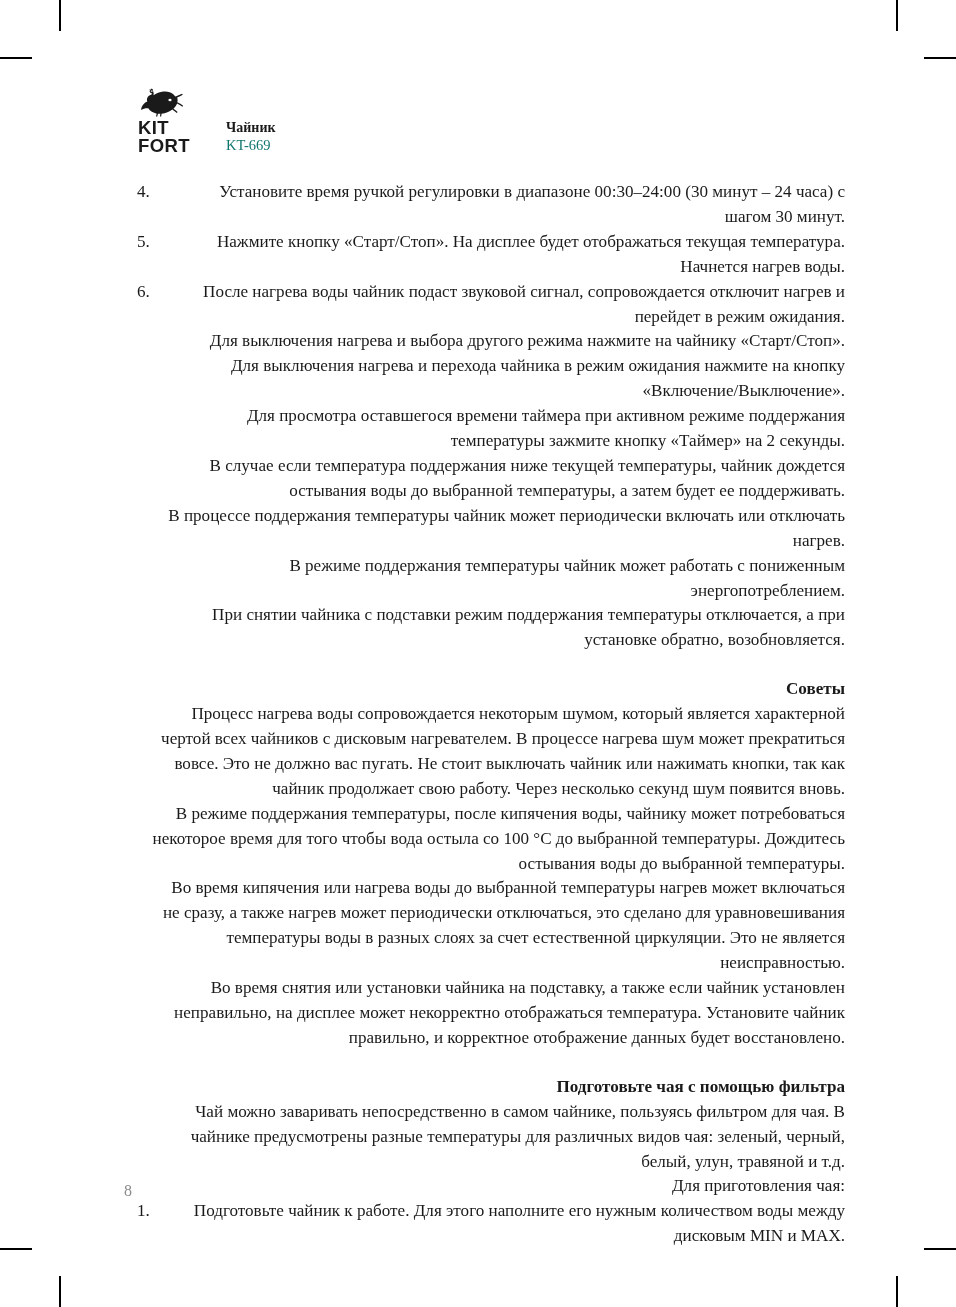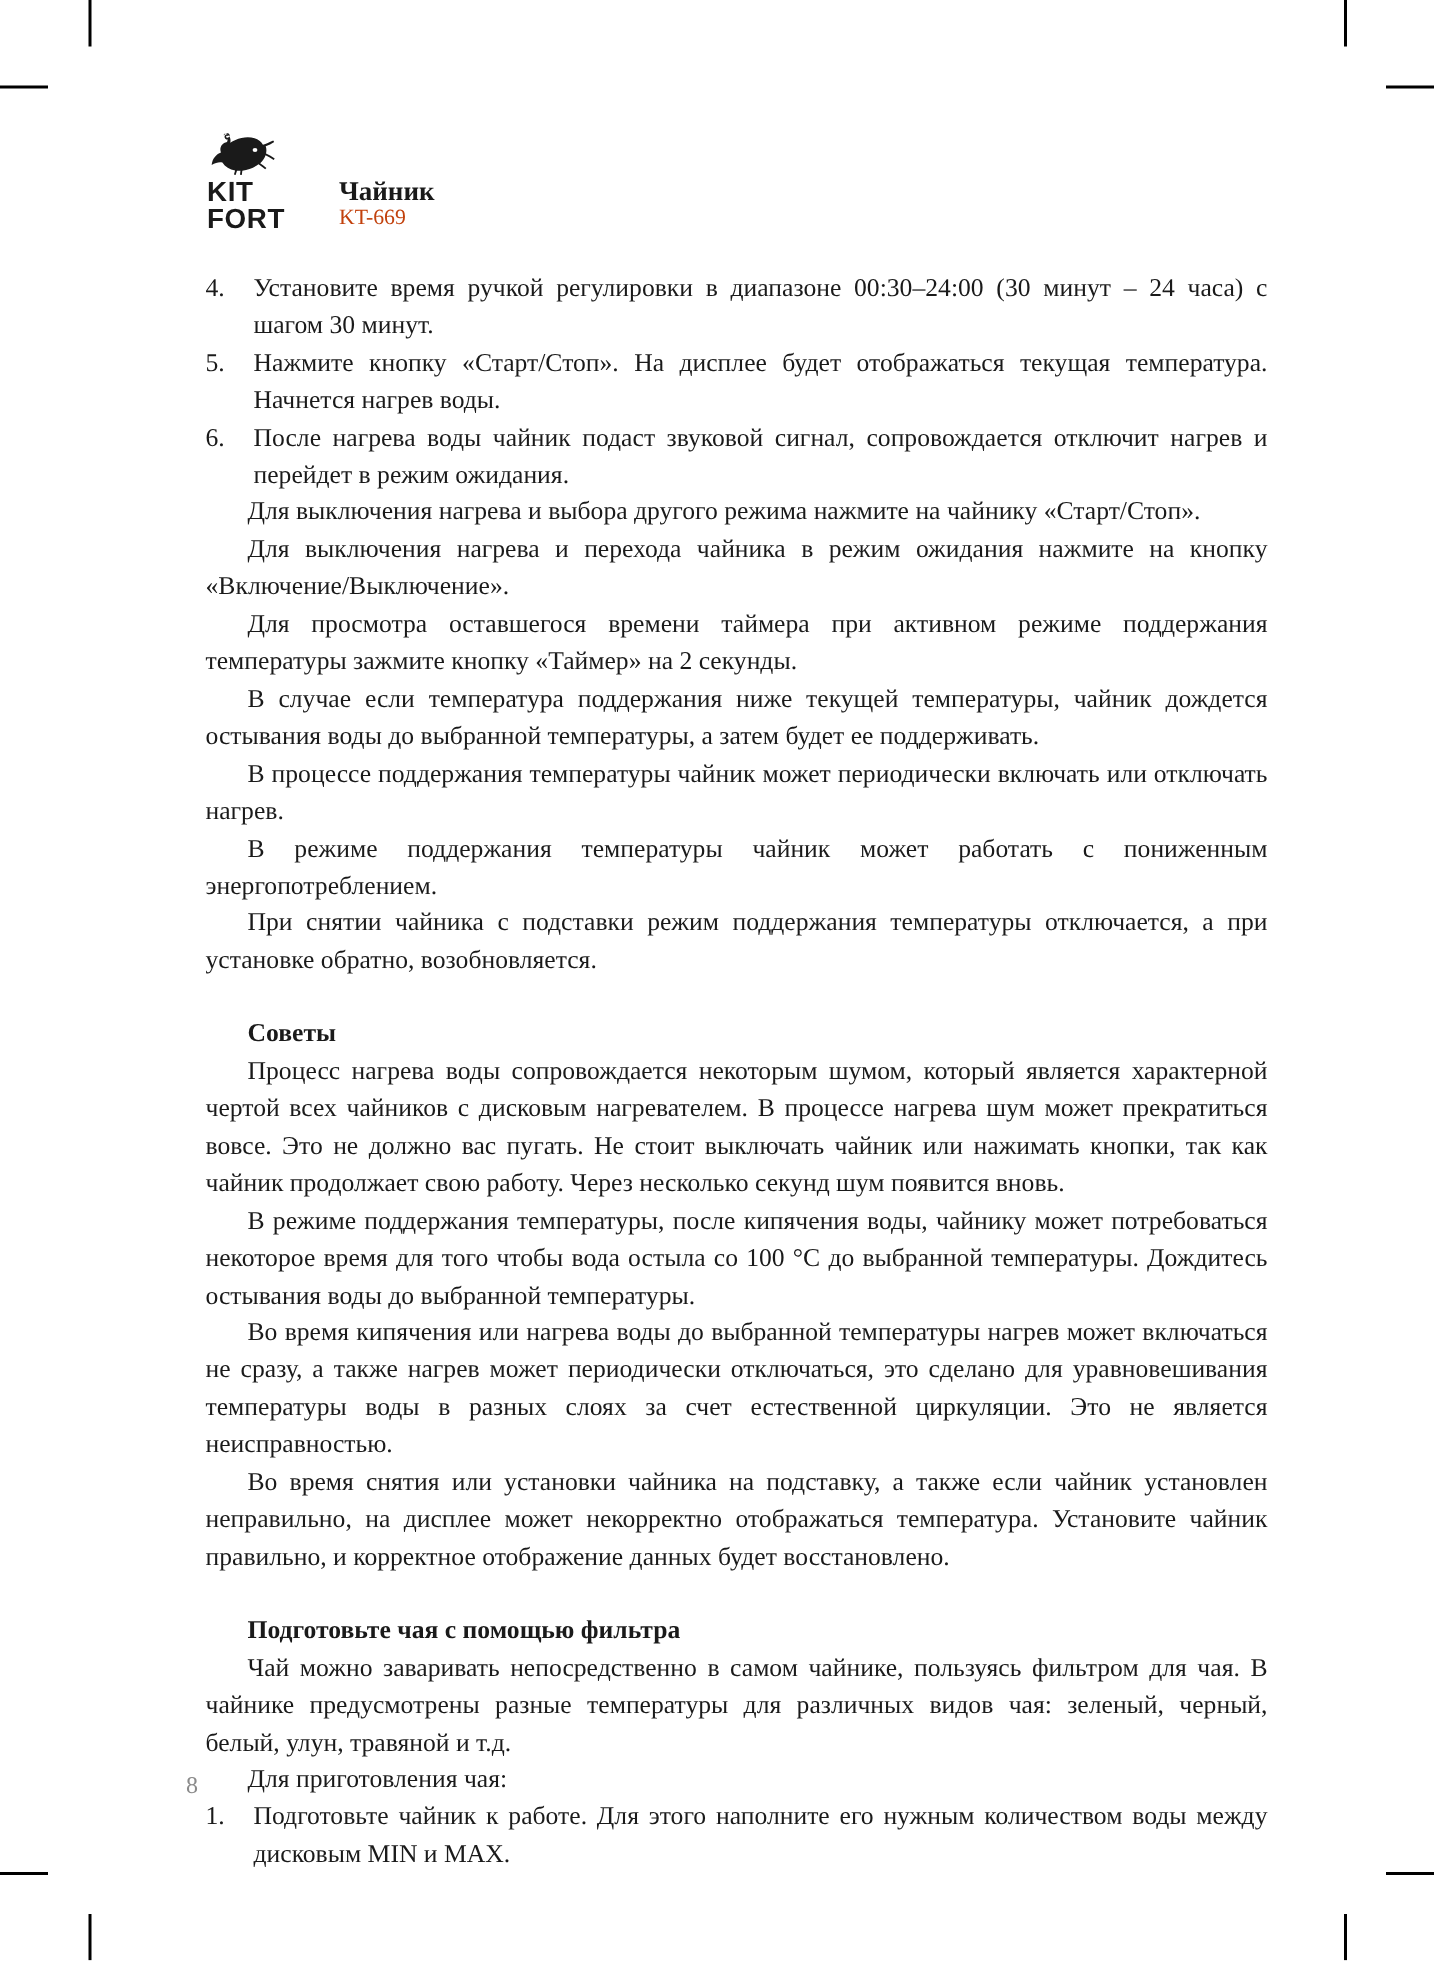--- a/index.html
+++ b/index.html
@@ -58,43 +58,43 @@
     letter-spacing: 0.4px;
     color: #1a1a1a;
   }
   .product-block {
     margin-left: 14px;
     padding-bottom: 1px;
   }
   .product-name {
     font-family: "Liberation Serif", "DejaVu Serif", serif;
     font-weight: bold;
-    font-size: 18px;
+    font-size: 14px;
     line-height: 17px;
     color: #1a1a1a;
   }
   .product-model {
     font-family: "Liberation Serif", "DejaVu Serif", serif;
     font-size: 14.5px;
     line-height: 18px;
-    color: #c2410c;
+    color: #0f766e;
   }
 
   
   .content {
     position: absolute;
     left: 137px;
     top: 180px;
     width: 708px;
     font-size: 17.1px;
     line-height: 24.9px;
     text-align: justify;
     text-justify: inter-word;
   }
-  .content p { margin: 0; }
+  .content p { margin: 0; text-align: right; }
 
   
   .li {
     position: relative;
     padding-left: 32px;
     margin: 0;
   }
   .li > .num {
     position: absolute;
     left: 0;

